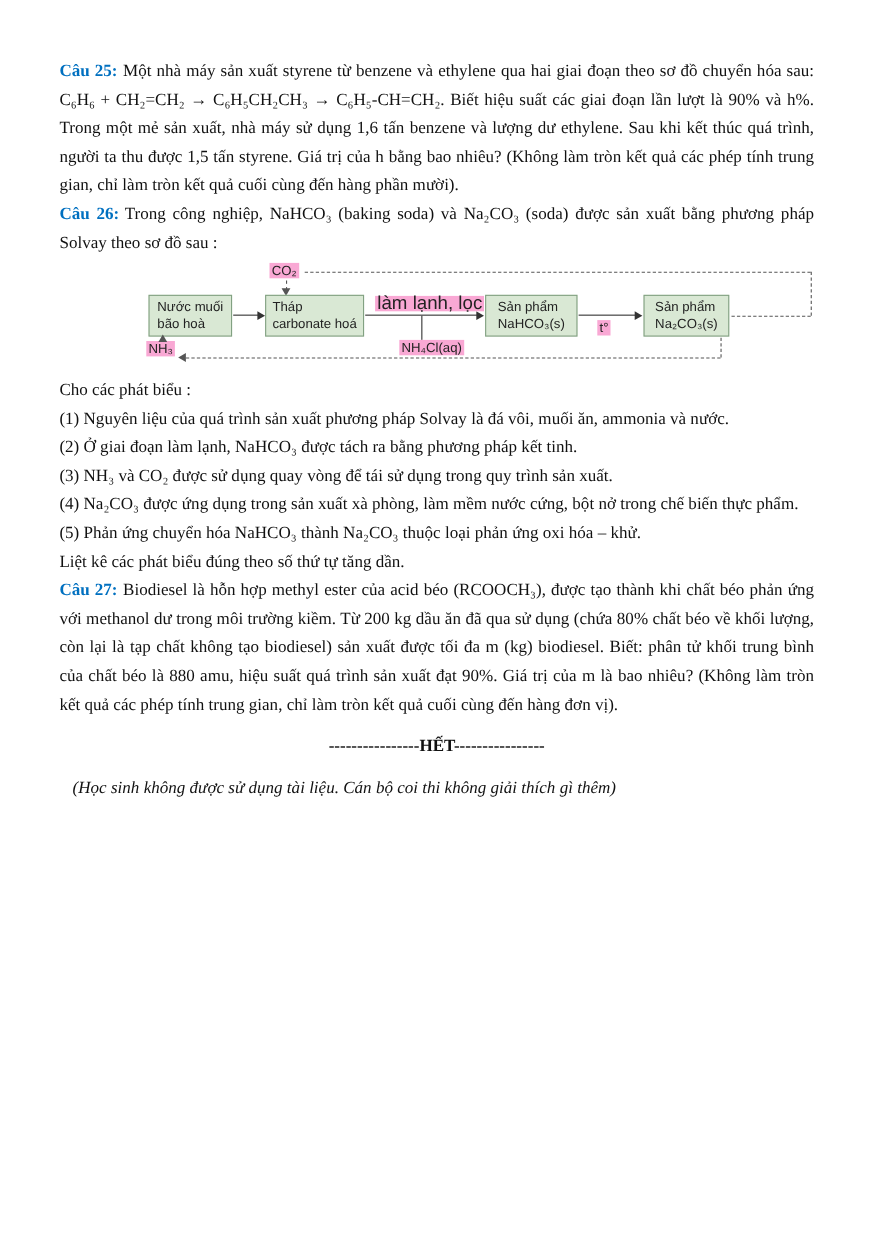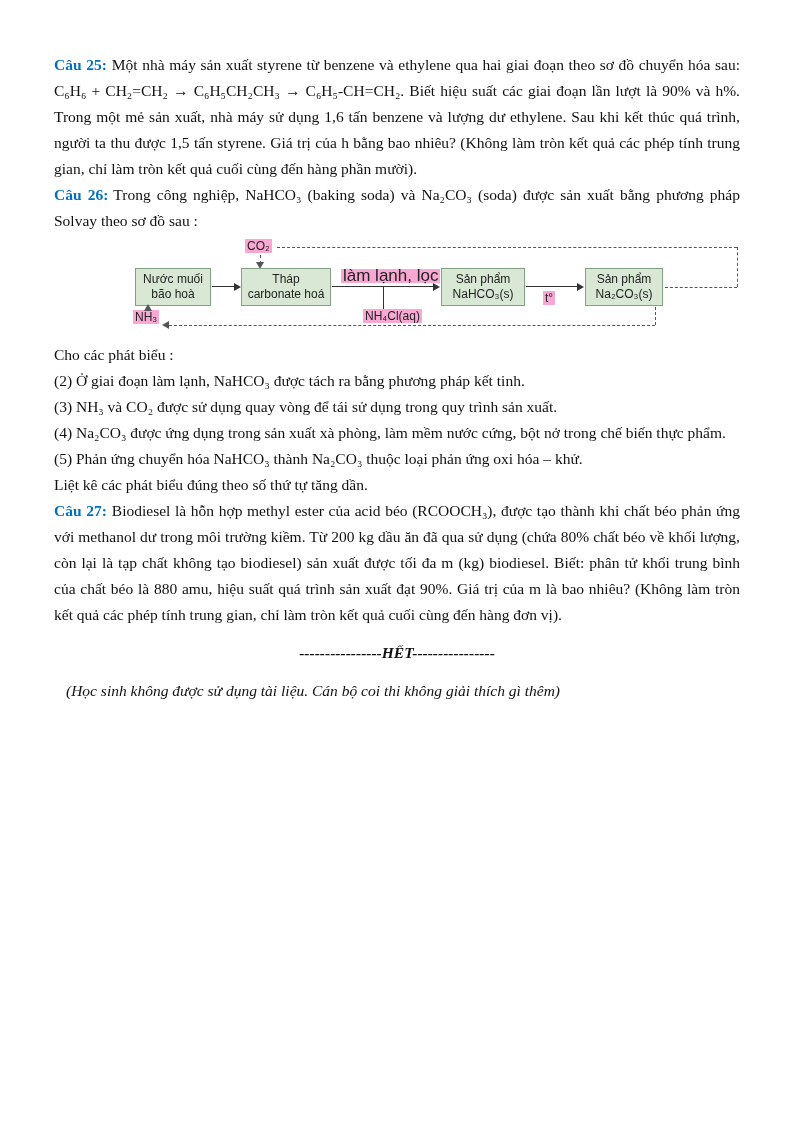--- a/index.html
+++ b/index.html
@@ -12,33 +12,33 @@
   p.para{margin:0;line-height:26px;text-align:justify;}
   .qlabel{color:#0070C0;font-weight:bold;margin-right:5px;}
   .stmt{margin:0;line-height:26px;text-align:justify;}
   
   .diagram{
     position:relative;width:668px;height:98px;margin:4px 0 6px 21px;
     font-family:"Liberation Sans","DejaVu Sans",sans-serif;font-size:12px;color:#222;
   }
   .dg-box{
     position:absolute;background:#d9e8d4;border:1px solid #82a182;
-    display:flex;align-items:center;justify-content:center;text-align:center;
+    display:flex;align-items:center;justify-content:center;
     white-space:pre-line;line-height:1.25;box-sizing:border-box;height:38px;top:30px;
   }
   .dg-lab{position:absolute;background:#f9a8d4;padding:0 2px;line-height:14px;}
   .h-solid{position:absolute;border-top:1.5px solid #333;height:0;}
   .v-solid{position:absolute;border-left:1.5px solid #333;width:0;}
   .h-dash{position:absolute;border-top:1px dashed #555;height:0;}
   .v-dash{position:absolute;border-left:1px dashed #555;width:0;}
   .arr-r{position:absolute;width:0;height:0;border-top:4px solid transparent;border-bottom:4px solid transparent;border-left:7px solid #333;}
   .arr-d{position:absolute;width:0;height:0;border-left:4px solid transparent;border-right:4px solid transparent;border-top:7px solid #555;}
   .arr-l{position:absolute;width:0;height:0;border-top:4px solid transparent;border-bottom:4px solid transparent;border-right:7px solid #555;}
   .arr-u{position:absolute;width:0;height:0;border-left:4px solid transparent;border-right:4px solid transparent;border-bottom:7px solid #555;}
-  .footer-het{margin:12px 0 0 0;text-align:center;font-weight:bold;line-height:26px;font-style:italic;}
+  .footer-het{margin:12px 0 0 0;text-align:center;font-weight:bold;line-height:26px;}
   .footer-note{margin:12px;font-style:italic;line-height:26px;}
 </style>
 </head>
 <body>
 
 <div class="sheet">
 
   <p class="para">
     <span class="qlabel">Câu 25:</span><span>Một nhà máy sản xuất styrene từ benzene và ethylene qua hai giai đoạn theo sơ đồ chuyển hóa sau: C₆H₆ + CH₂=CH₂ → C₆H₅CH₂CH₃ → C₆H₅-CH=CH₂. Biết hiệu suất các giai đoạn lần lượt là 90% và h%. Trong một mẻ sản xuất, nhà máy sử dụng 1,6 tấn benzene và lượng dư ethylene. Sau khi kết thúc quá trình, người ta thu được 1,5 tấn styrene. Giá trị của h bằng bao nhiêu? (Không làm tròn kết quả các phép tính trung gian, chỉ làm tròn kết quả cuối cùng đến hàng phần mười).</span>
   </p>
@@ -80,20 +80,21 @@
     <div class="arr-u" style="left:69px;top:66px;"></div>
 
     <div class="h-dash" style="left:94px;top:87px;width:486px;"></div>
     <div class="arr-l" style="left:87px;top:83px;"></div>
     <div class="v-solid" style="left:308px;top:49px;height:22px;"></div>
     <span class="dg-lab" style="left:288px;top:71px;">NH₄Cl(aq)</span>
     <div class="v-dash" style="left:580px;top:69px;height:18px;"></div>
   </div>
 
   <p class="para">Cho các phát biểu :</p>
+  <p class="stmt">(1) Nguyên liệu của quá trình sản xuất phương pháp Solvay là đá vôi, muối ăn, ammonia và nước.</p>
   <p class="stmt">(2) Ở giai đoạn làm lạnh, NaHCO₃ được tách ra bằng phương pháp kết tinh.</p>
   <p class="stmt">(3) NH₃ và CO₂ được sử dụng quay vòng để tái sử dụng trong quy trình sản xuất.</p>
   <p class="stmt">(4) Na₂CO₃ được ứng dụng trong sản xuất xà phòng, làm mềm nước cứng, bột nở trong chế biến thực phẩm.</p>
   <p class="stmt">(5) Phản ứng chuyển hóa NaHCO₃ thành Na₂CO₃ thuộc loại phản ứng oxi hóa – khử.</p>
   <p class="para">Liệt kê các phát biểu đúng theo số thứ tự tăng dần.</p>
 
   <p class="para">
     <span class="qlabel">Câu 27:</span><span>Biodiesel là hỗn hợp methyl ester của acid béo (RCOOCH₃), được tạo thành khi chất béo phản ứng với methanol dư trong môi trường kiềm. Từ 200 kg dầu ăn đã qua sử dụng (chứa 80% chất béo về khối lượng, còn lại là tạp chất không tạo biodiesel) sản xuất được tối đa m (kg) biodiesel. Biết: phân tử khối trung bình của chất béo là 880 amu, hiệu suất quá trình sản xuất đạt 90%. Giá trị của m là bao nhiêu? (Không làm tròn kết quả các phép tính trung gian, chỉ làm tròn kết quả cuối cùng đến hàng đơn vị).</span>
   </p>
 

